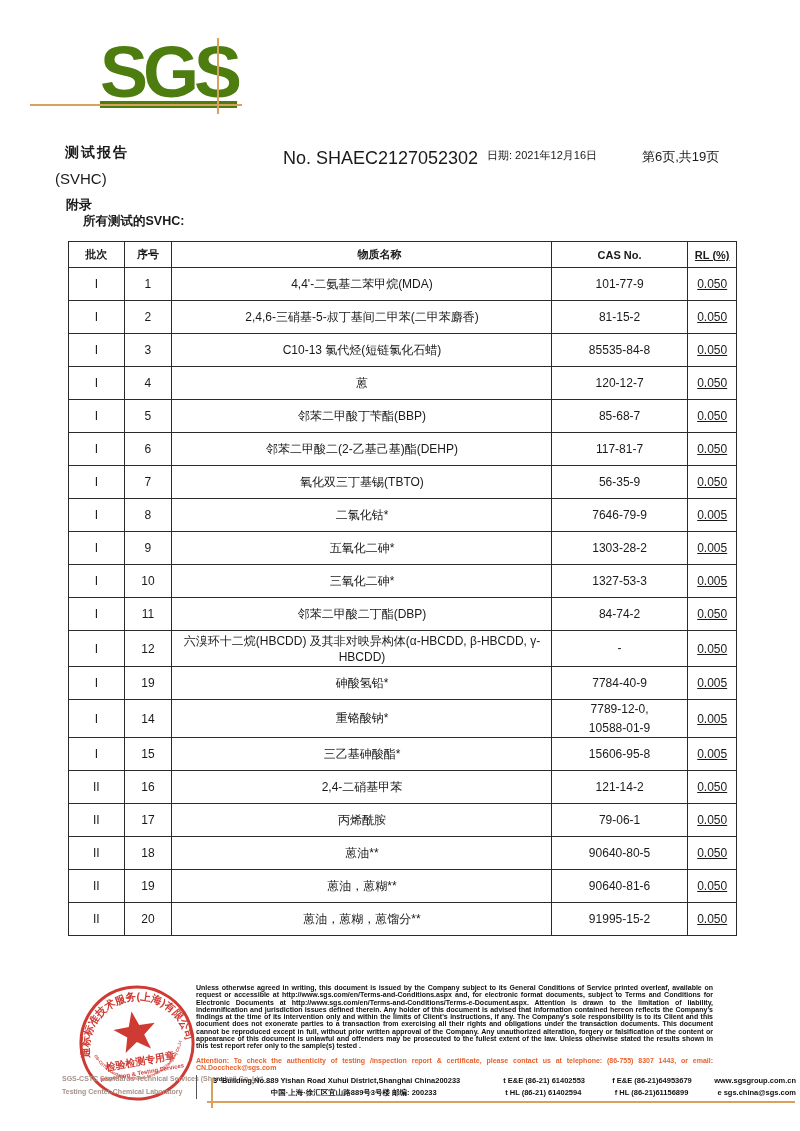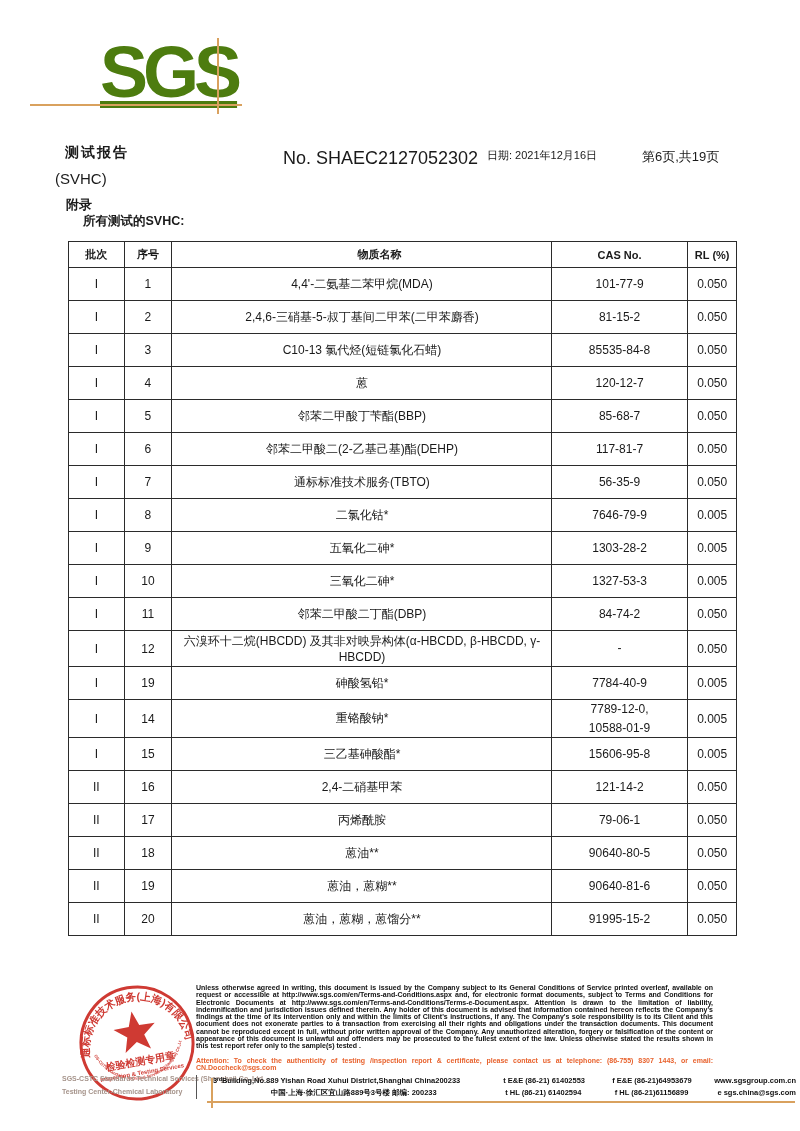--- a/index.html
+++ b/index.html
@@ -23,21 +23,21 @@
   .appendix  { position:absolute; left:66px; top:196px; font-size:13px; font-weight:bold; }
   .list-head { position:absolute; left:66px; top:213px; font-size:12.5px; font-weight:bold;margin-left:17px; }
 
   
   .tbl-wrap { position:absolute; left:68px; top:241px; width:669px; }
   table { border-collapse:collapse; table-layout:fixed; width:669px; font-size:12px; }
   th,td { border:1px solid #2b2b2b; vertical-align:middle; }
   th { height:26px; font-size:11px; font-weight:bold; text-align:center; }
   td { height:33px; text-align:center; }
   .c-batch { width:55px; } .c-no { width:47px; } .c-name { width:375px;padding-left:36px; }
-  .c-cas { width:135px; } .c-rl { width:48px; }
+  .c-cas { width:135px; } .c-rl { width:48px;text-decoration:underline; }
   td.c-name { text-align:center; padding:2px 4px 2px 5px; }
   td.c-cas { white-space:pre-line; line-height:1.55; }
 
   
   .stamp { position:absolute; left:77px; top:983px; width:120px; height:120px;
            transform:rotate(-10deg); opacity:.92; }
   .company-gray { position:absolute; left:62px; font-size:7px; color:#a5938a; font-weight:bold; }
   .cg1 { top:1075px; } .cg2 { top:1088px; }
 
   .disclaimer { position:absolute; left:196px; top:984px; width:517px; font-size:7px;
@@ -130,21 +130,21 @@
       <td class="c-batch">I</td>
       <td class="c-no">6</td>
       <td class="c-name">邻苯二甲酸二(2-乙基己基)酯(DEHP)</td>
       <td class="c-cas">117-81-7</td>
       <td class="c-rl">0.050</td>
     </tr>
 
     <tr>
       <td class="c-batch">I</td>
       <td class="c-no">7</td>
-      <td class="c-name">通标标准技术服务(TBTO)</td>
+      <td class="c-name">氧化双三丁基锡(TBTO)</td>
       <td class="c-cas">56-35-9</td>
       <td class="c-rl">0.050</td>
     </tr>
 
     <tr>
       <td class="c-batch">I</td>
       <td class="c-no">8</td>
       <td class="c-name">二氯化钴*</td>
       <td class="c-cas">7646-79-9</td>
       <td class="c-rl">0.005</td>

